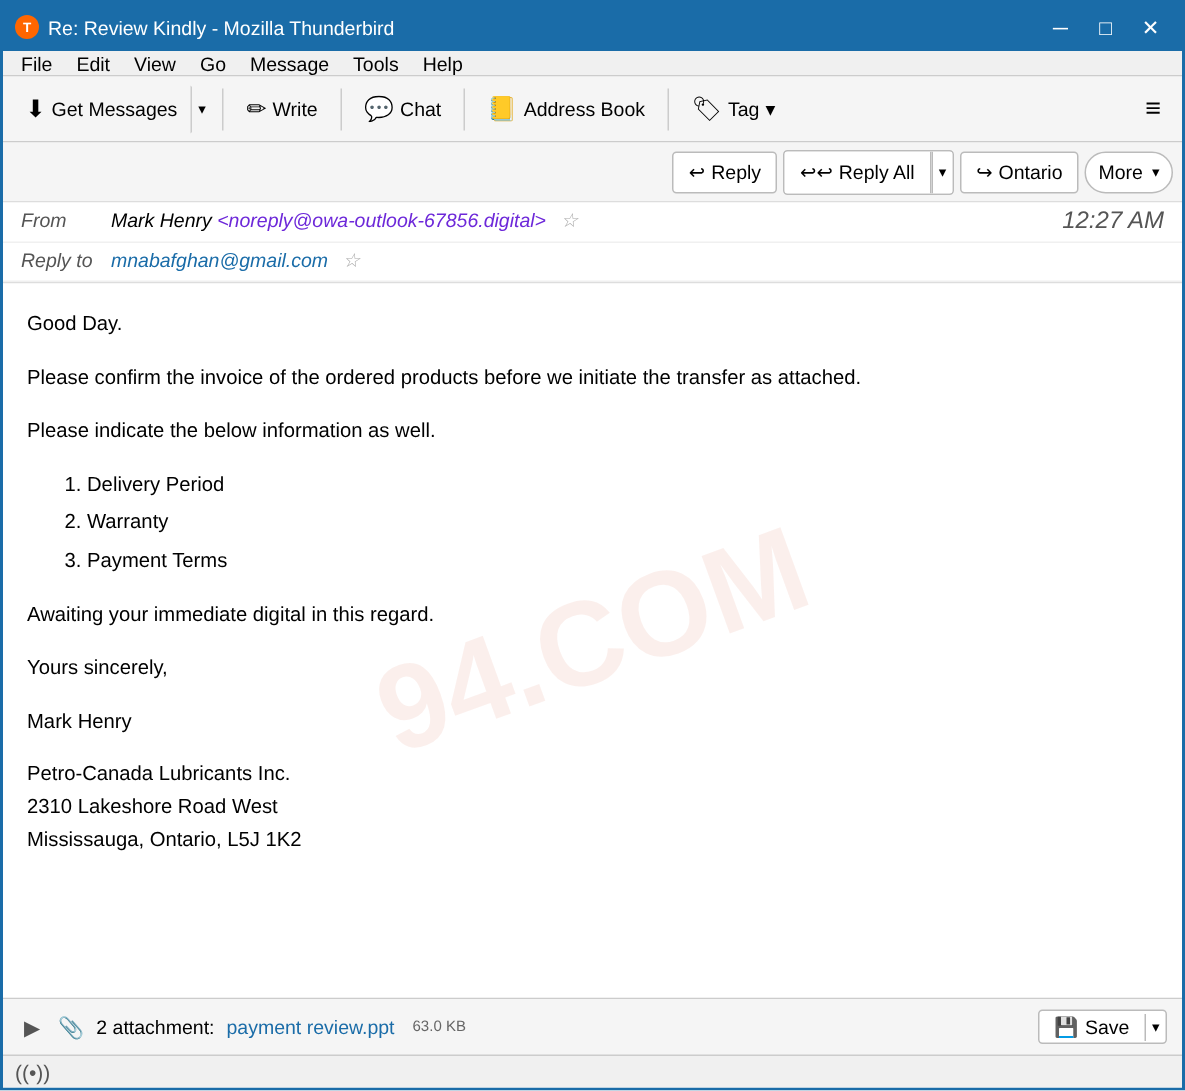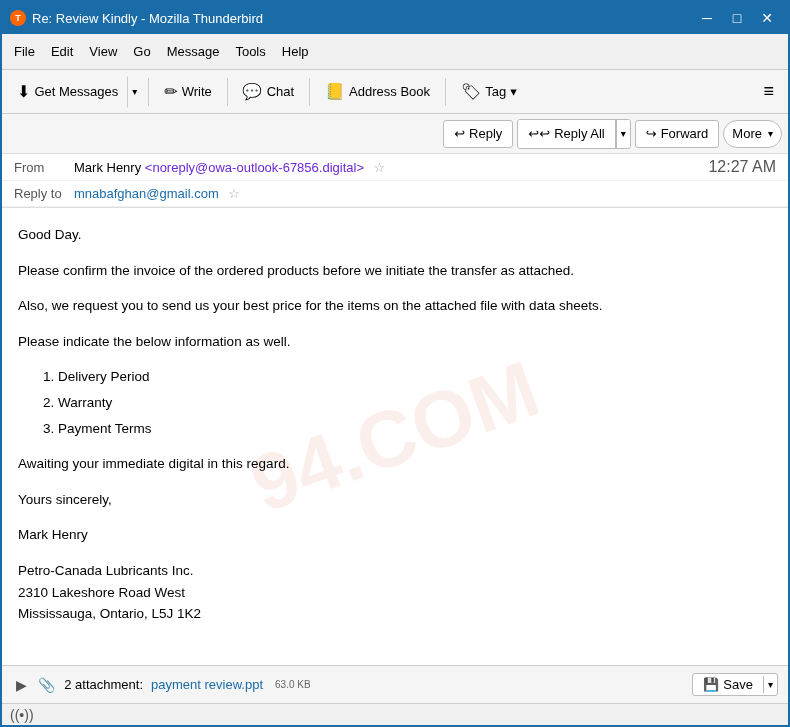--- a/index.html
+++ b/index.html
@@ -9,21 +9,21 @@
     .window { width: 790px; height: 727px; border: 2px solid #1a6ca8; background: #fff; display: flex; flex-direction: column; }
 
     
     .titlebar { background: #1a6ca8; color: #fff; display: flex; align-items: center; justify-content: space-between; padding: 4px 8px; height: 32px; flex-shrink: 0; }
     .titlebar-left { display: flex; align-items: center; gap: 6px; font-size: 13px; }
     .titlebar-icon { width: 16px; height: 16px; background: #ff6600; border-radius: 50%; display: flex; align-items: center; justify-content: center; color: white; font-size: 9px; font-weight: bold; }
     .titlebar-controls { display: flex; gap: 4px; }
     .titlebar-btn { width: 26px; height: 20px; background: transparent; border: none; color: #fff; cursor: pointer; font-size: 14px; display: flex; align-items: center; justify-content: center; }
 
     
-    .menubar { background: #f0f0f0; display: flex; align-items: center; padding: 2px 4px; height: 36px; flex-shrink: 0; border-bottom: 1px solid #ccc; }
+    .menubar { background: #f0f0f0; display: flex; align-items: center; padding: 2px 4px; height: 17px; flex-shrink: 0; border-bottom: 1px solid #ccc; }
     .menubar-item { padding: 2px 8px; cursor: pointer; font-size: 13px; color: #000; }
 
     
     .toolbar { background: #f5f5f5; display: flex; align-items: center; padding: 4px 6px; height: 44px; flex-shrink: 0; border-bottom: 1px solid #ccc; gap: 2px; }
     .toolbar-btn { display: flex; align-items: center; gap: 4px; padding: 4px 8px; border: 1px solid transparent; background: transparent; cursor: pointer; font-size: 13px; color: #000; border-radius: 3px; height: 32px; }
     .toolbar-btn .icon { font-size: 16px; }
     .toolbar-separator { width: 1px; height: 28px; background: #ccc; margin: 0 4px; }
     .toolbar-dropdown { display: flex; align-items: center; }
     .toolbar-dropdown-arrow { padding: 4px 4px; border: 1px solid transparent; border-left: 1px solid #ccc; background: transparent; cursor: pointer; font-size: 10px; height: 32px; display: flex; align-items: center; }
     .toolbar-right { margin-left: auto; display: flex; align-items: center; }
@@ -33,21 +33,21 @@
     .reply-toolbar { background: #f5f5f5; display: flex; align-items: center; padding: 4px 6px; height: 40px; flex-shrink: 0; border-bottom: 1px solid #ddd; gap: 2px; }
     .reply-btn { display: flex; align-items: center; gap: 4px; padding: 4px 10px; border: 1px solid #bbb; background: #fff; cursor: pointer; font-size: 13px; color: #000; border-radius: 3px; height: 28px; }
     .reply-btn-group { display: flex; border: 1px solid #bbb; border-radius: 3px; overflow: hidden; }
     .reply-btn-group .reply-btn { border: none; border-right: 1px solid #bbb; border-radius: 0; }
     .reply-btn-group .reply-btn:last-child { border-right: none; }
     .reply-dropdown { padding: 4px 4px; border: none; background: #fff; cursor: pointer; font-size: 10px; height: 28px; display: flex; align-items: center; border-left: 1px solid #bbb; }
     .more-btn { display: flex; align-items: center; gap: 4px; padding: 4px 8px; border: 1px solid #bbb; background: #fff; cursor: pointer; font-size: 13px; border-radius: 14px; height: 28px; }
 
     
     .email-header { background: #fff; padding: 0; border-bottom: 1px solid #ddd; flex-shrink: 0; }
-    .header-row { display: flex; align-items: center; padding: 4px 12px; border-bottom: 1px solid #f0f0f0; min-height: 26px; }
+    .header-row { display: flex; align-items: flex-start; padding: 4px 12px; border-bottom: 1px solid #f0f0f0; min-height: 26px; font-style: italic; }
     .header-label { color: #555; width: 60px; flex-shrink: 0; font-size: 13px; }
     .header-value { color: #000; font-size: 13px; flex: 1; }
     .header-value strong { font-weight: bold; }
     .header-timestamp { color: #555; font-size: 16px; margin-left: auto; }
     .star-icon { color: #aaa; margin-left: 6px; cursor: pointer; font-size: 13px; }
 
     
     .email-body { flex: 1; overflow-y: auto; padding: 16px 16px; background: #fff; font-size: 13.5px; line-height: 1.6; color: #000; position: relative; }
     .watermark { position: absolute; top: 50%; left: 50%; transform: translate(-50%, -50%) rotate(-20deg); opacity: 0.07; font-size: 80px; font-weight: bold; color: #cc3300; pointer-events: none; z-index: 0; white-space: nowrap; }
     .email-content { position: relative; z-index: 1; }
@@ -139,21 +139,21 @@
       </button>
       <div class="reply-btn-group">
         <button class="reply-btn">
           <span>↩↩</span>
           <span>Reply All</span>
         </button>
         <button class="reply-dropdown">▾</button>
       </div>
       <button class="reply-btn">
         <span>↪</span>
-        <span>Forward</span>
+        <span>Ontario</span>
       </button>
       <div class="more-btn">
         <button class="more-btn" style="border:none; background:transparent; padding:0;">
           <span>More</span>
           <span style="font-size:10px; margin-left:2px;">▾</span>
         </button>
       </div>
     </div>
   </div>
 
@@ -174,21 +174,20 @@
         <span class="star-icon">☆</span>
       </span>
     </div>
   </div>
 
   <div class="email-body">
     <div class="watermark">94.COM</div>
     <div class="email-content">
       <p>Good Day.</p>
       <p>Please confirm the invoice of the ordered products before we initiate the transfer as attached.</p>
-      <p>Also, we request you to send us your best price for the items on the attached file with data sheets.</p>
       <p>Please indicate the below information as well.</p>
       <ol>
         <li>Delivery Period</li>
         <li>Warranty</li>
         <li>Payment Terms</li>
       </ol>
       <p>Awaiting your immediate digital in this regard.</p>
       <p>Yours sincerely,</p>
       <p>Mark Henry</p>
       <p>

